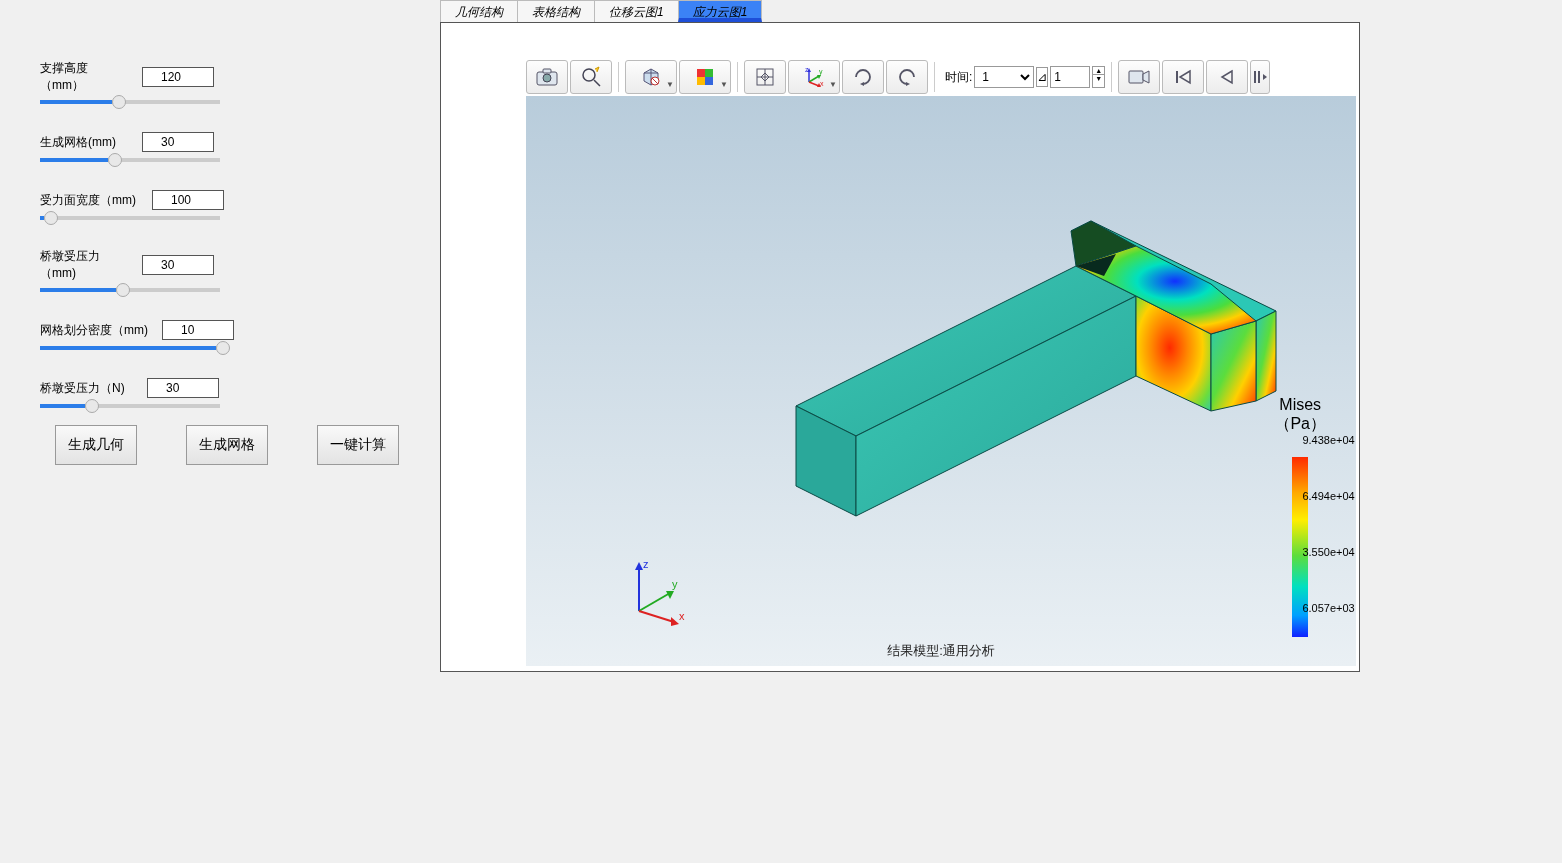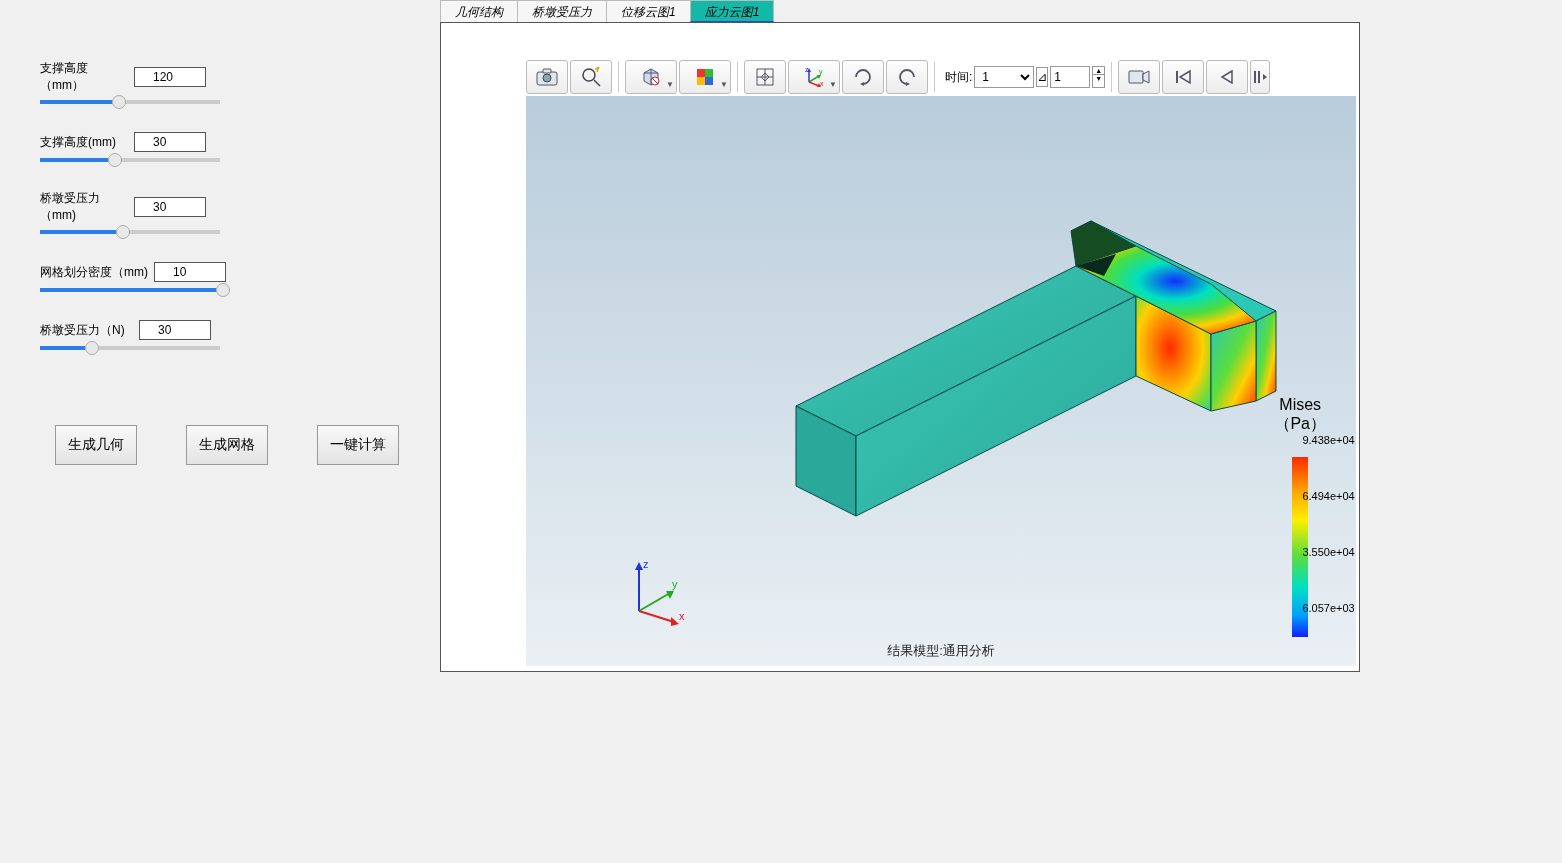--- a/index.html
+++ b/index.html
@@ -22,30 +22,30 @@
     }
     .tab {
       padding: 3px 14px;
       border: 1px solid #bbb;
       border-bottom: none;
       background: #f6f6f6;
       margin-right: -1px;
       cursor: pointer;
       font-size: 12px;
     }
-    .tab.active { background: #14b8a6; border-bottom: 1px solid #1d4ed8; position: relative; z-index: 2;}
+    .tab.active { background: #3b82f6; border-bottom: 4px solid #1d4ed8; position: relative; z-index: 2;}
     .sidebar {
       position: absolute;
       left: 0;
       top: 30px;
       width: 430px;
       padding: 30px 40px;
     }
     .param-row { margin-bottom: 28px; }
-    .param-top { display: flex; align-items: center; gap: 4px; }
+    .param-top { display: flex; align-items: center; gap: 12px; }
     .param-label { font-size: 12px; width: 90px; text-align: left; }
     .param-input {
       width: 72px;
       height: 20px;
       border: 1px solid #555;
       padding: 1px 18px;
       font-size: 12px;
     }
     .slider-track {
       margin-top: 6px;
@@ -185,42 +185,51 @@
       position: absolute;
       left: 210px;
       top: 80px;
     }
   </style>
 </head>
 <body>
 
 <div class="tabs">
   <div class="tab">几何结构</div>
-  <div class="tab">桥墩受压力</div>
+  <div class="tab">表格结构</div>
   <div class="tab">位移云图1</div>
   <div class="tab active">应力云图1</div>
 </div>
 
 <div class="sidebar">
   <div class="param-row">
     <div class="param-top">
       <span class="param-label">支撑高度（mm）</span>
       <input class="param-input" value="120" style="">
     </div>
     <div class="slider-track" style="background:linear-gradient(to right,#2b7de9 0%,#2b7de9 40%,#ccc 40%,#ccc 100%);">
         <div class="slider-thumb" style="left:40%"></div>
       </div>
   </div>
   <div class="param-row">
     <div class="param-top">
-      <span class="param-label">支撑高度(mm)</span>
+      <span class="param-label">生成网格(mm)</span>
       <input class="param-input" value="30" style="">
     </div>
     <div class="slider-track" style="background:linear-gradient(to right,#2b7de9 0%,#2b7de9 38%,#ccc 38%,#ccc 100%);">
         <div class="slider-thumb" style="left:38%"></div>
+      </div>
+  </div>
+  <div class="param-row">
+    <div class="param-top">
+      <span class="param-label" style="width:100px">受力面宽度（mm)</span>
+      <input class="param-input" value="100" style="">
+    </div>
+    <div class="slider-track" style="background:linear-gradient(to right,#2b7de9 0%,#2b7de9 2%,#ccc 2%,#ccc 100%);">
+        <div class="slider-thumb" style="left:2%"></div>
       </div>
   </div>
   <div class="param-row">
     <div class="param-top">
       <span class="param-label">桥墩受压力（mm)</span>
       <input class="param-input" value="30" style="">
     </div>
     <div class="slider-track" style="background:linear-gradient(to right,#2b7de9 0%,#2b7de9 42%,#ccc 42%,#ccc 100%);">
         <div class="slider-thumb" style="left:42%"></div>
       </div>

